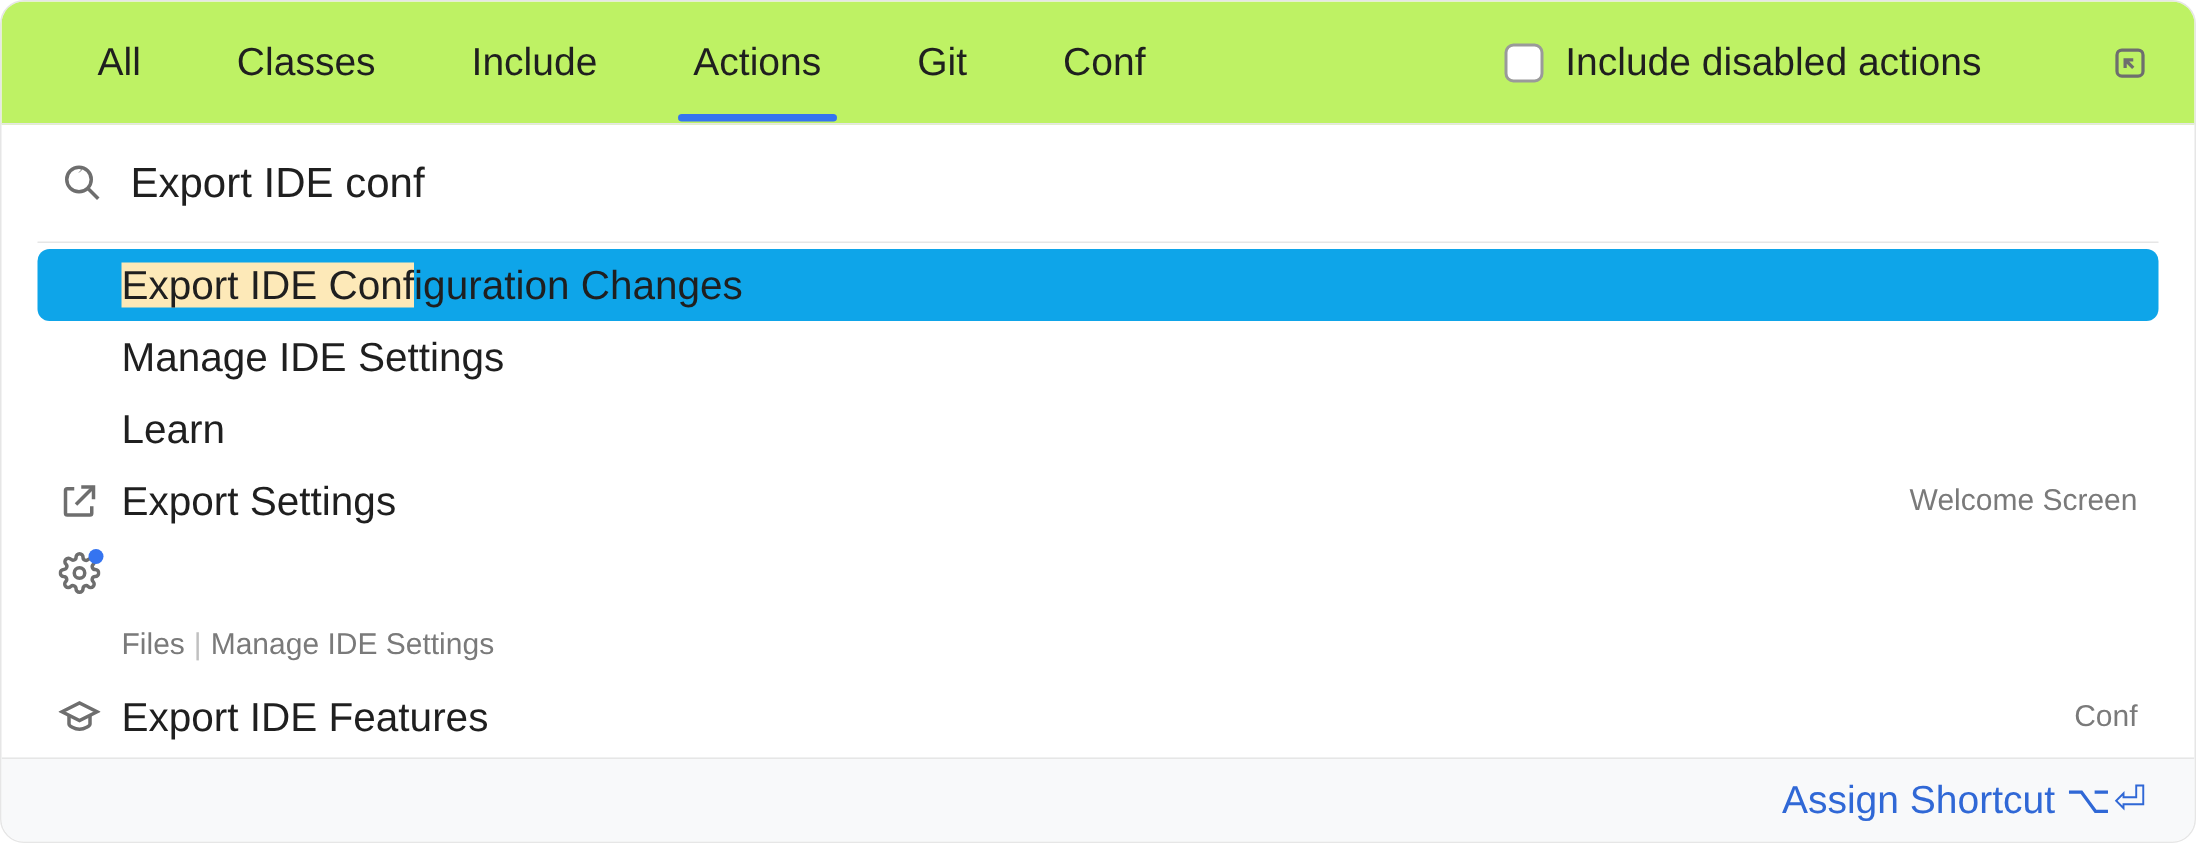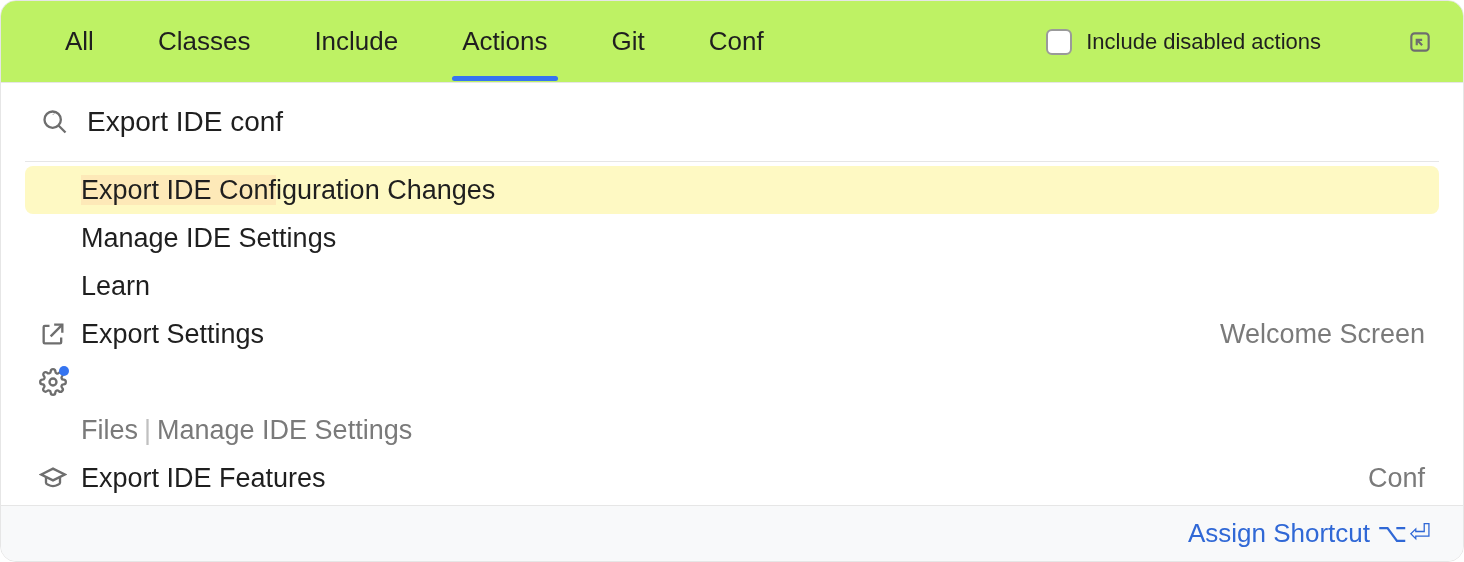--- a/index.html
+++ b/index.html
@@ -44,21 +44,21 @@
     bottom: 0;
     height: 5px;
     border-radius: 3px;
     background: #3574f0;
   }
   .tabbar-spacer { flex: 1; }
   .checkbox-wrap {
     display: flex;
     align-items: center;
     gap: 14px;
-    font-size: 22px;
+    font-size: 26px;
     cursor: pointer;
   }
   .checkbox-box {
     width: 26px;
     height: 26px;
     border: 2px solid #9a9a9a;
     border-radius: 6px;
     background: #fff;
   }
   .pin-icon {
@@ -103,36 +103,36 @@
     display: flex;
     align-items: center;
     gap: 14px;
     padding: 8px 14px;
     font-size: 27px;
     border-radius: 8px;
     min-height: 48px;
     cursor: pointer;
   }
   .result-row.selected {
-    background: #fef9c3;
+    background: #0ea5e9;
   }
   .result-icon {
     width: 28px;
     height: 28px;
     flex-shrink: 0;
     display: flex;
     align-items: center;
     justify-content: center;
     color: #6e6e6e;
   }
   .result-icon.placeholder { visibility: hidden; }
   .result-label { flex: 1; min-width: 0; }
   .result-hint {
     color: #7a7a7a;
-    font-size: 27px;
+    font-size: 20px;
   }
   .hint-sep {
     color: #c0c0c0;
     padding: 0 6px;
   }
   .highlight {
     background: #fde9b8;
     border-radius: 0;
   }
   .gear-badge {

